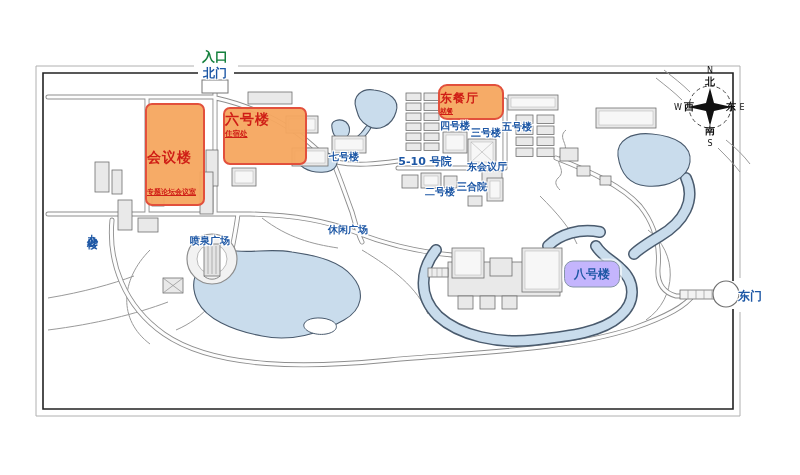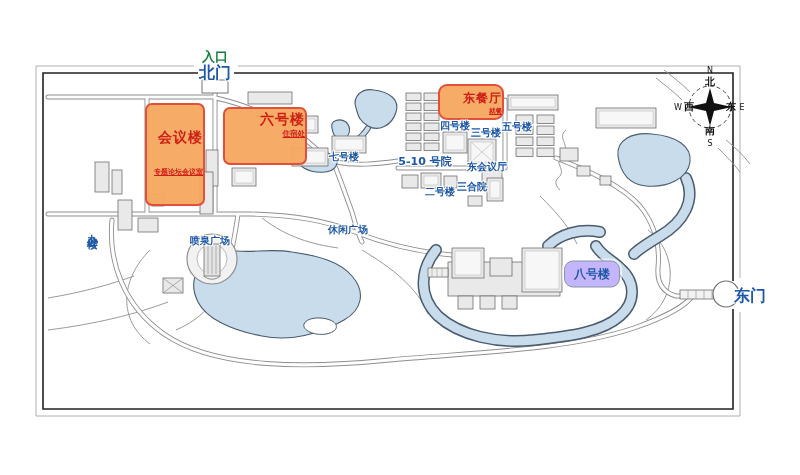--- a/index.html
+++ b/index.html
@@ -4,29 +4,29 @@
 <style>
   html,body{margin:0;padding:0;background:#fff;}
   #stage{position:relative;width:800px;height:475px;background:#fff;overflow:hidden;
          font-family:"DejaVu Sans","Liberation Sans",sans-serif;}
   #stage svg{position:absolute;left:0;top:0;}
   .bld{fill:#e9e9e9;stroke:#6f6f6f;stroke-width:.8;}
   .bldi{fill:#f7f7f7;stroke:#b3b3b3;stroke-width:.5;}
   .lbl{position:absolute;transform:translate(-50%,-50%);font-weight:bold;color:#1d57a5;
        font-size:10px;white-space:nowrap;z-index:30;
        text-shadow:-1px -1px 0 #fff,1px -1px 0 #fff,-1px 1px 0 #fff,1px 1px 0 #fff,0 0 3px #fff;}
-  .lbl.big{font-size:16px;}
+  .lbl.big{font-size:12px;}
   .lbl.vert{writing-mode:vertical-rl;letter-spacing:2px;}
   .lbl.red{color:#15803d;font-size:13px;}
   .lbl.box8{background:#c4b5fd;border:1.5px solid #8494a6;border-radius:9px;padding:4px 9px;
             font-size:12px;text-shadow:none;box-shadow:0 0 0 2px rgba(255,255,255,.6);}
   .lbl.compass{color:#111;font-size:10px;font-weight:600;text-shadow:none;}
   .lbl.compass.sm{font-size:8px;font-weight:400;}
   .hl{position:absolute;background:rgba(246,167,95,.95);border:2px solid #e2503c;border-radius:7px;
-      text-align:right;color:#cf1e16;z-index:20;box-sizing:border-box;}
+      text-align:left;color:#cf1e16;z-index:20;box-sizing:border-box;}
   .hl-title{font-weight:bold;font-size:14px;letter-spacing:1px;}
   .hl-title.t12{font-size:12px;}
   .hl-note{font-size:7.5px;font-weight:bold;line-height:1.35;letter-spacing:0;text-decoration:underline;}
 </style>
 </head>
 <body>
 
 <div id="stage">
 
   <svg width="800" height="475" viewBox="0 0 800 475">
@@ -200,21 +200,21 @@
       <circle cx="710" cy="107" r="21" fill="none" stroke="#444" stroke-width="1" stroke-dasharray="4,3"></circle>
       <polygon points="710,88 714,103 732,107 714,111 710,126 706,111 688,107 706,103" fill="#111"></polygon>
     </g>
   </svg>
 
   <div class="lbl red big" style="left:215px;top:57px">入口</div>
   <div class="lbl big" style="left:215px;top:73px">北门</div>
   <div class="lbl big" style="left:750px;top:296px">东门</div>
 
   <div class="hl" style="left:145px;top:103px;width:60px;height:103px">
-    <div class="hl-title" style="margin-top:24px">会议楼</div>
+    <div class="hl-title" style="margin-top:44px">会议楼</div>
     <div class="hl-note" style="margin-top:21px;font-size:7px">专题论坛会议室</div>
   </div>
   <div class="hl" style="left:223px;top:107px;width:84px;height:58px;padding-top:2px">
     <div class="hl-title">六号楼</div>
     <div class="hl-note" style="">住宿处</div>
   </div>
   <div class="hl" style="left:438px;top:84px;width:66px;height:36px;padding-top:4px;border-radius:9px">
     <div class="hl-title t12">东餐厅</div>
     <div class="hl-note" style="font-size:6.5px">就餐</div>
   </div>

